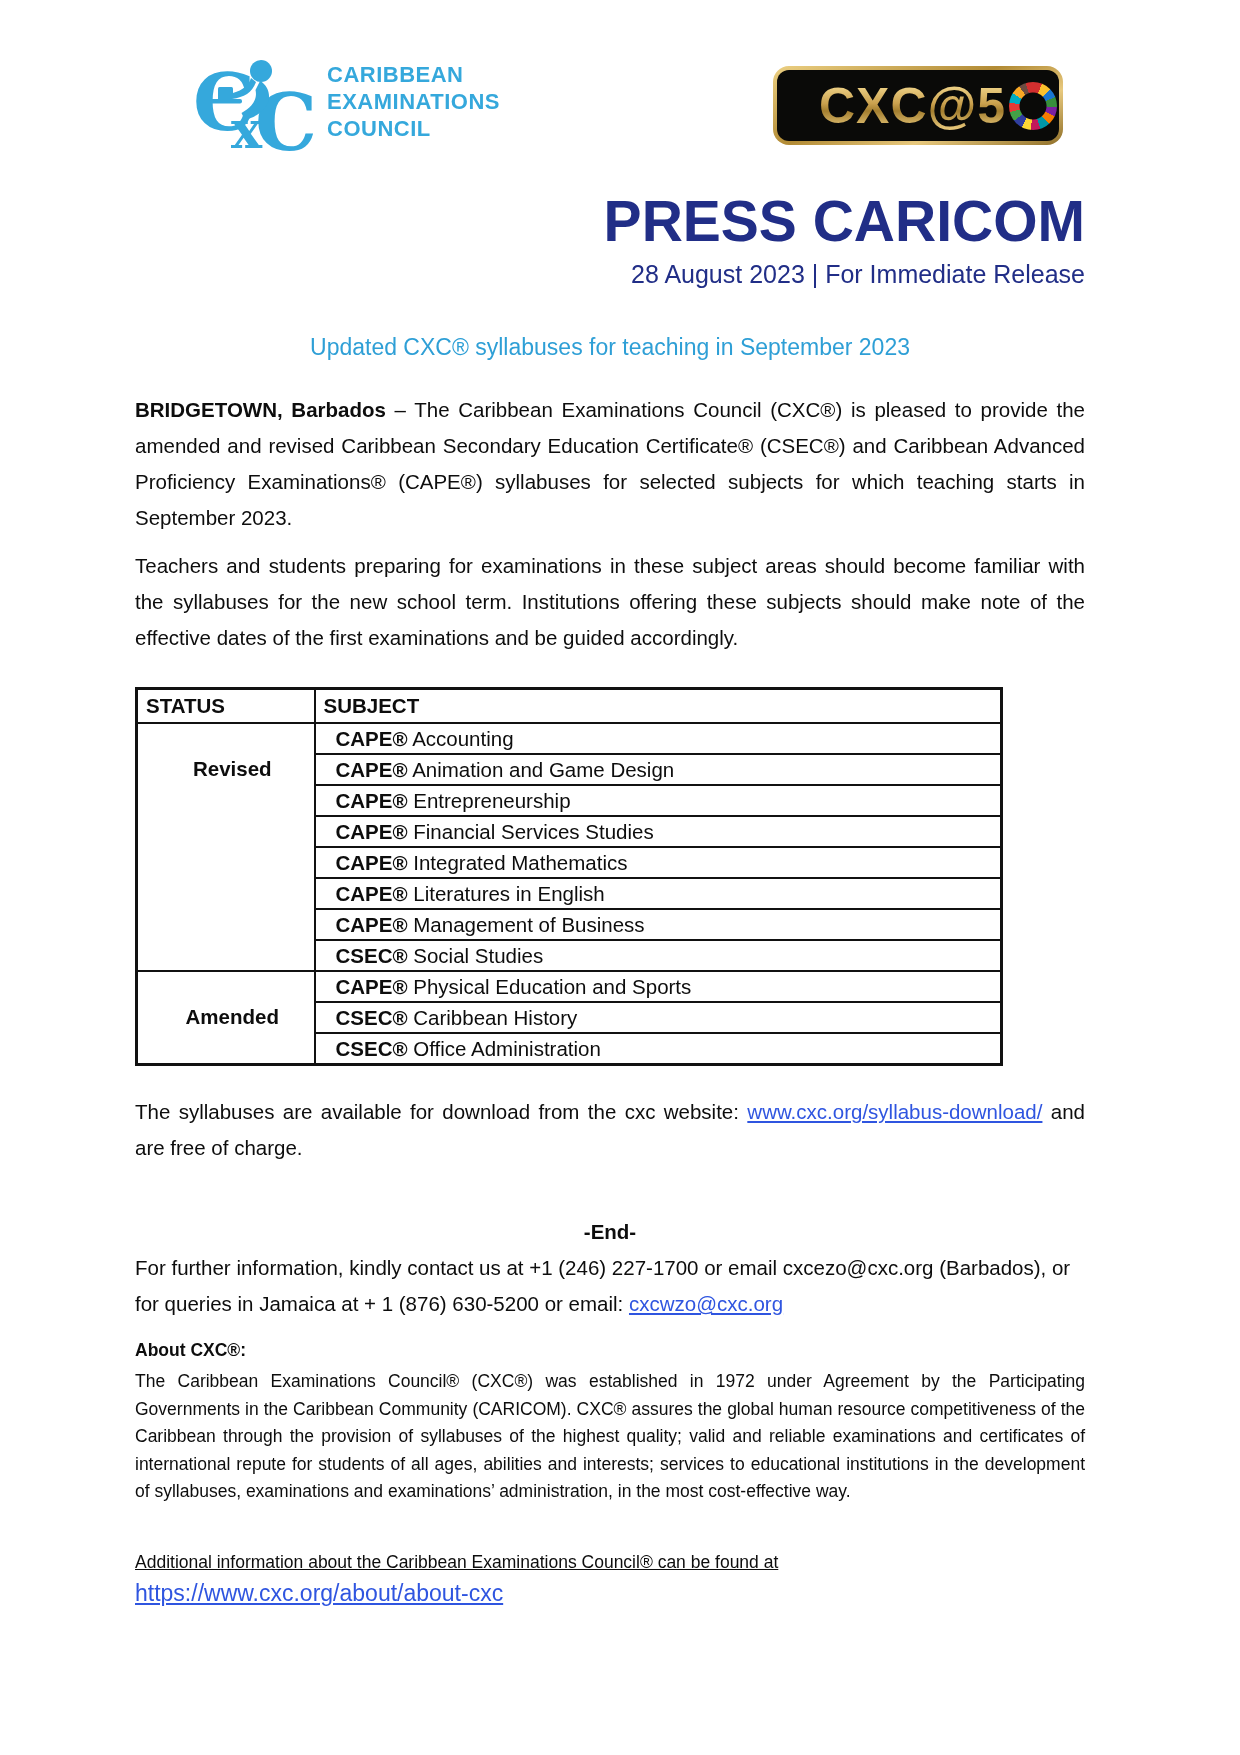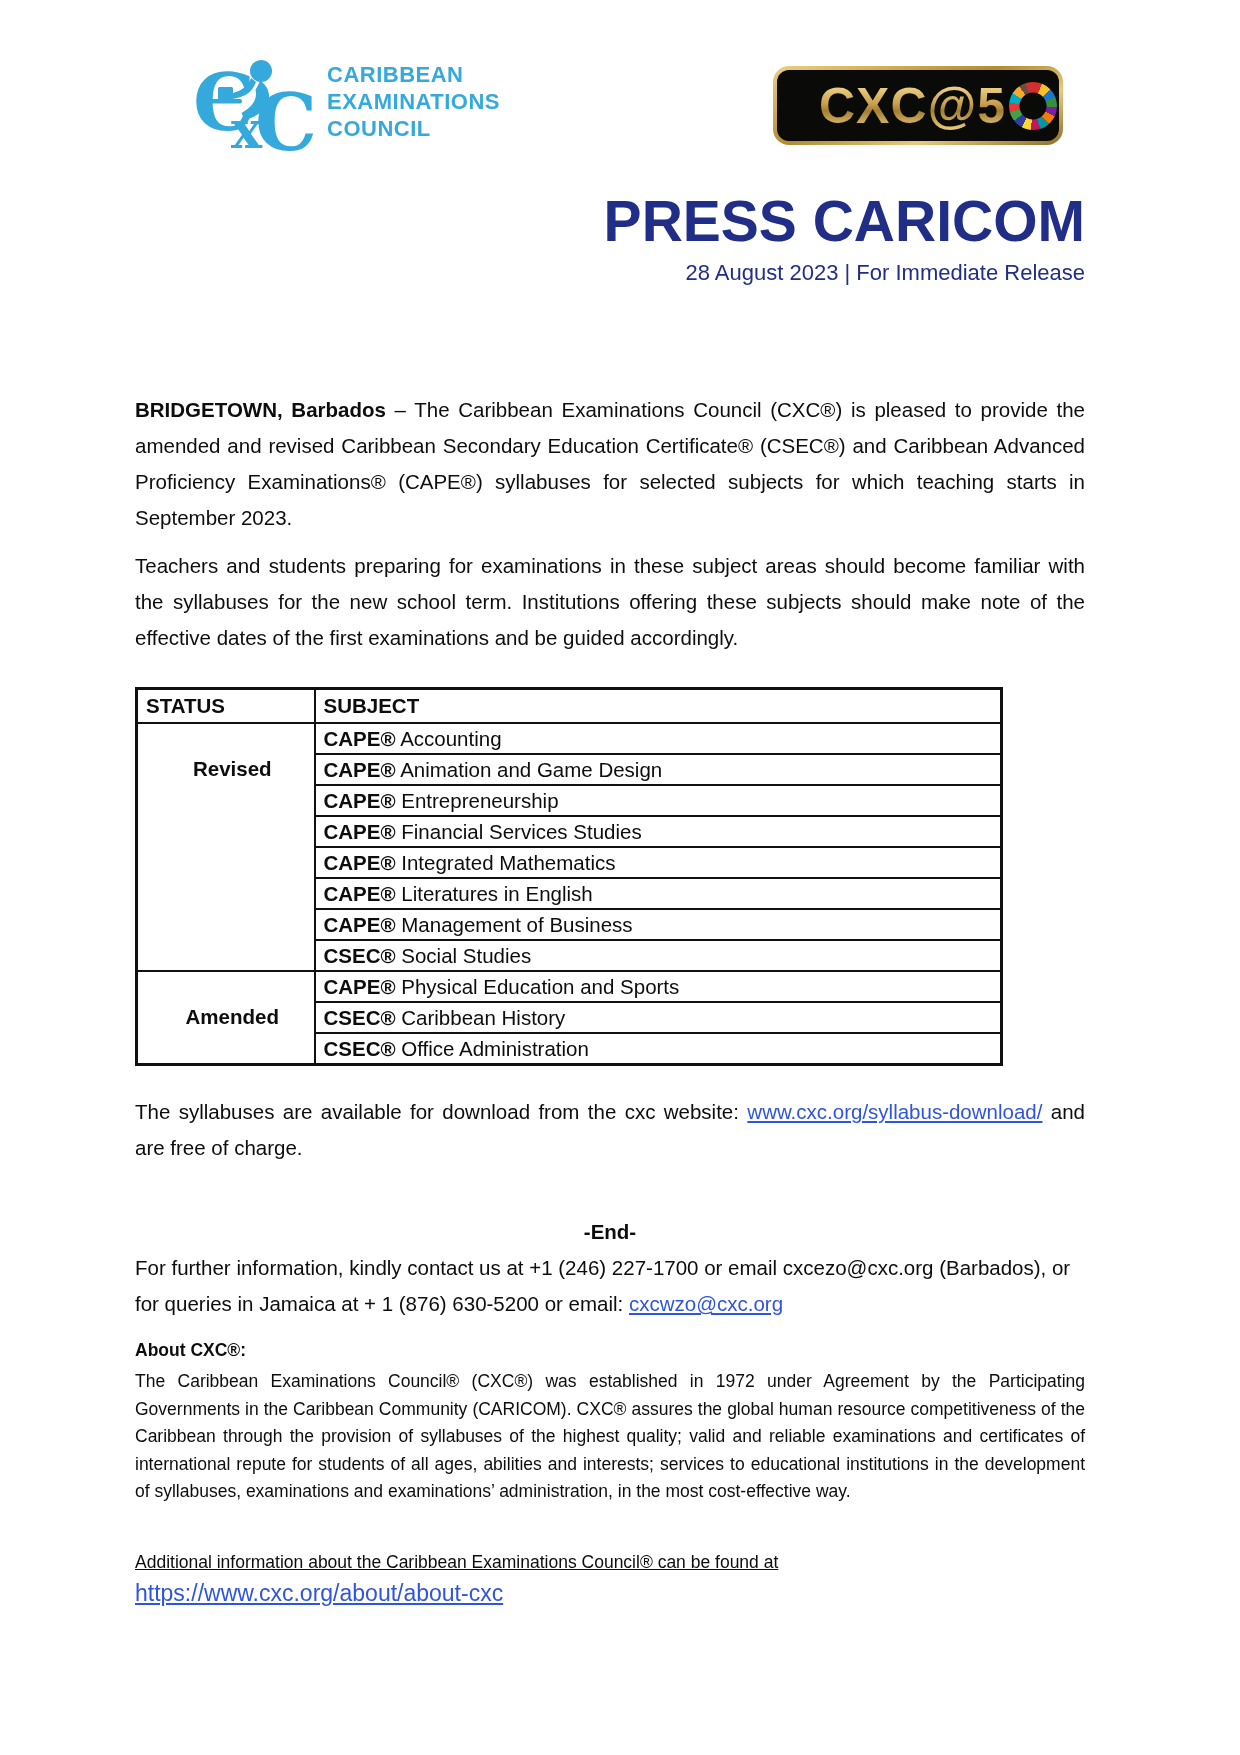--- a/index.html
+++ b/index.html
@@ -34,42 +34,42 @@
       radial-gradient(circle at 50% 50%, #0a0a08 0 13px, rgba(0,0,0,0) 14px),
       conic-gradient(#d32f2f 0 22deg,#fbc02d 22deg 45deg,#1976d2 45deg 68deg,#388e3c 68deg 92deg,
         #7b1fa2 92deg 115deg,#f57c00 115deg 138deg,#0097a7 138deg 162deg,#c2185b 162deg 185deg,
         #fdd835 185deg 208deg,#303f9f 208deg 232deg,#43a047 232deg 255deg,#e53935 255deg 278deg,
         #00acc1 278deg 302deg,#f9a825 302deg 325deg,#6d4c41 325deg 342deg,#d32f2f 342deg 360deg);
   }
 
   
   .title-block { position:absolute; top:190px; right:0; text-align:right; }
   .press-title { font-size:57px; font-weight:700; color:#212e87; line-height:62px; letter-spacing:0px; }
-  .dateline { font-size:22px; color:#212e87; margin-top:8px; }
+  .dateline { font-size:25px; color:#212e87; margin-top:8px; }
 
   .subtitle { position:absolute; top:334px; left:0; width:100%; text-align:center;
               font-size:23px; color:#2e9fd6; }
 
   
   .body-par { position:absolute; left:0; width:950px; font-size:20.5px; line-height:36px;
               text-align:justify; color:#0d0d0d; }
   .p1 { top:392px; }
   .p2 { top:548px; }
   .lead-bold { font-weight:700; }
 
   
   .syll-table { position:absolute; top:687px; left:0; width:868px;
                 border-collapse:collapse; border:3px solid #111; }
   .syll-table th, .syll-table td { border:2px solid #111; font-size:20.5px; color:#0d0d0d; }
   .syll-table th { text-align:left; font-weight:700; height:34px; padding:3px 8px; }
   th.c1 { width:178px; padding-left:8px; }
   td.status { font-weight:700; padding-left:13px;text-align:center; }
   td.status.revised { vertical-align:top; padding-top:33px; }
   td.status.amended { vertical-align:middle; }
-  td.subject { padding:1px 8px; height:29px; line-height:27px; }
+  td.subject { padding:1px 20px; height:29px; line-height:27px; }
   td.subject b { font-weight:700; }
 
   
   .download { position:absolute; top:1094px; left:0; width:950px; font-size:20.5px;
               line-height:36px; text-align:justify; color:#0d0d0d; }
   a.doclink { color:#2f55e0; text-decoration:underline; }
   .end-marker { position:absolute; top:1220px; left:0; width:100%; text-align:center;
                 font-size:20.5px; color:#0d0d0d;font-weight:bold; }
   .contact { position:absolute; top:1250px; left:0; width:950px; font-size:20.5px;
              line-height:36px; color:#0d0d0d; }
@@ -109,20 +109,21 @@
         <span class="badge-text">CXC@5</span>
         <span class="badge-zero"></span>
       </div>
     </div>
 
     <div class="title-block">
       <div class="press-title">PRESS CARICOM</div>
       <div class="dateline">28 August 2023 | For Immediate Release</div>
     </div>
 
+    <div class="subtitle">Updated CXC® syllabuses for teaching in September 2023</div>
 
     <p class="body-par p1"><span class="lead-bold">BRIDGETOWN, Barbados</span><span> – The Caribbean Examinations Council (CXC®) is pleased to provide the amended and revised Caribbean Secondary Education Certificate® (CSEC®) and Caribbean Advanced Proficiency Examinations® (CAPE®) syllabuses for selected subjects for which teaching starts in September 2023.</span></p>
 
     <p class="body-par p2">Teachers and students preparing for examinations in these subject areas should become familiar with the syllabuses for the new school term. Institutions offering these subjects should make note of the effective dates of the first examinations and be guided accordingly.</p>
 
     <table class="syll-table">
       <thead>
         <tr>
           <th class="c1">STATUS</th>
           <th class="c2">SUBJECT</th>

